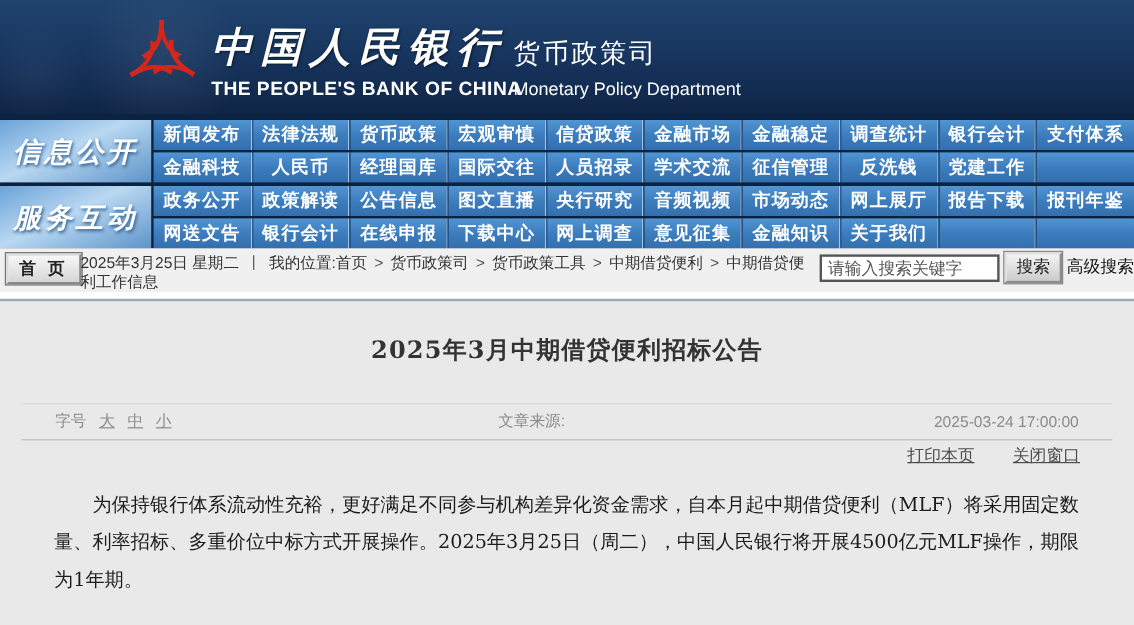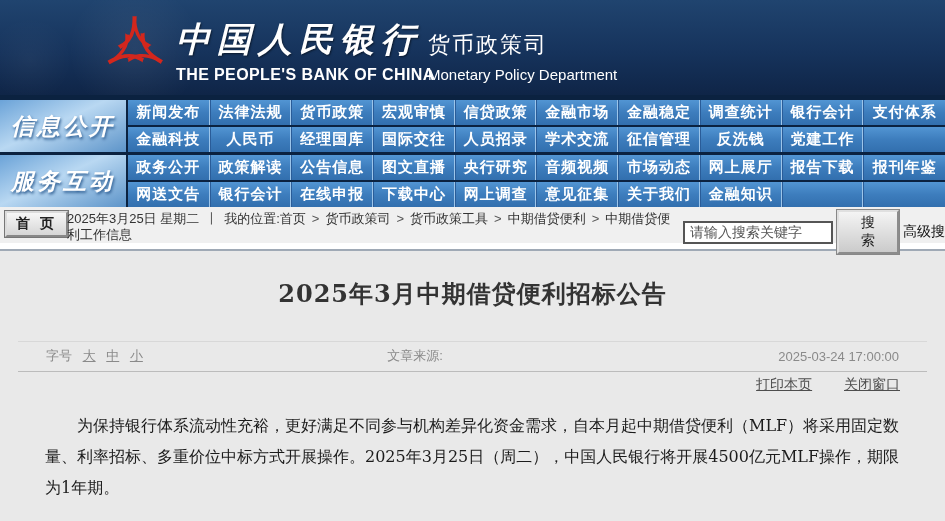--- a/index.html
+++ b/index.html
@@ -43,34 +43,34 @@
     letter-spacing:3px; color:#222; background:linear-gradient(#f7f7f7,#d6d6d6);
     border:2px outset #dcdcdc; outline:1px solid #777; cursor:pointer;
     font-family:"Liberation Sans", sans-serif; }
   .crumb-text { position:absolute; left:67px; top:4px; width:612px; font-size:13px; color:#333; line-height:16px; }
   .crumb-text .sep { padding:0 6px; color:#555; }
   .crumb-text a { color:#333; text-decoration:none; cursor:pointer; }
   .search-area { position:absolute; left:683px; top:3px; display:flex; align-items:center; gap:4px; }
   .search-input { width:150px; height:23px; border:2px solid #555; font-size:14px; padding:0 5px;
     background:#fff; color:#333; font-family:"Liberation Sans", sans-serif; }
   .search-input::placeholder { color:#555; opacity:1; }
-  .search-btn { padding:2px 22px; font-size:14px; color:#222; background:linear-gradient(#f4f4f4,#cbcbcb);
+  .search-btn { padding:2px 8px; font-size:14px; color:#222; background:linear-gradient(#f4f4f4,#cbcbcb);
     border:2px outset #e0e0e0; outline:1px solid #888; cursor:pointer;
     font-family:"Liberation Sans", sans-serif; }
   .adv-search { font-size:14px; color:#111; text-decoration:none; cursor:pointer; white-space:nowrap; }
 
   .white-strip { height:6px; background:#ffffff; }
   .divider-line { height:2px; background:#9fa9b5; }
 
   
   .content { height:270px; background:#e9e9e9; }
-  .article-title { text-align:center; margin-top:27px; font-size:24px; font-weight:bold; color:#333;
+  .article-title { text-align:center; margin-top:27px; font-size:20px; font-weight:bold; color:#333;
     font-family:"DejaVu Serif", serif; letter-spacing:1px; }
   .meta-row { display:flex; align-items:center; margin:31px 18px 0; padding:5px 28px 6px;
-    border-top:1px solid #d8d8d8; border-bottom:1px solid #bcbcbc; color:#8a8a8a; font-size:13px; }
+    border-top:1px solid #d8d8d8; border-bottom:1px solid #bcbcbc; color:#8a8a8a; font-size:13px;gap:28px; }
   .meta-left { width:40%; }
   .meta-left .fs-link { color:#8a8a8a; text-decoration:underline; margin-left:7px; cursor:pointer; }
   .meta-center { flex:1; text-align:left; }
   .meta-right { text-align:right; white-space:nowrap; }
   .action-row { text-align:right; margin:4px 45px 0 0; font-size:14px; }
   .action-row a { color:#4d4d4d; text-decoration:underline; margin-left:28px; cursor:pointer; }
   .body-text { margin:16px 42px 0 45px; font-size:16px; line-height:31px; color:#1c1c1c;
     text-indent:2em; font-family:"DejaVu Serif", serif; }
 </style>
 </head>
@@ -136,22 +136,22 @@
           <div class="nav-cell">市场动态</div>
           <div class="nav-cell">网上展厅</div>
           <div class="nav-cell">报告下载</div>
           <div class="nav-cell">报刊年鉴</div>
           <div class="nav-cell">网送文告</div>
           <div class="nav-cell">银行会计</div>
           <div class="nav-cell">在线申报</div>
           <div class="nav-cell">下载中心</div>
           <div class="nav-cell">网上调查</div>
           <div class="nav-cell">意见征集</div>
+          <div class="nav-cell">金融知识</div>
           <div class="nav-cell">关于我们</div>
-          <div class="nav-cell">金融知识</div>
           <div class="nav-cell"></div>
           <div class="nav-cell"></div>
         </div>
       </div>
     </nav>
 
   <div class="crumb-bar">
     <button class="home-btn">首 页</button>
     <div class="crumb-text" id="crumb-text"><span>2025年3月25日 星期二</span><span class="sep">丨</span><a>我的位置:首页</a><span class="sep">&gt;</span><a>货币政策司</a><span class="sep">&gt;</span><a>货币政策工具</a><span class="sep">&gt;</span><a>中期借贷便利</a><span class="sep">&gt;</span><a>中期借贷便利工作信息</a></div>
     <div class="search-area">

